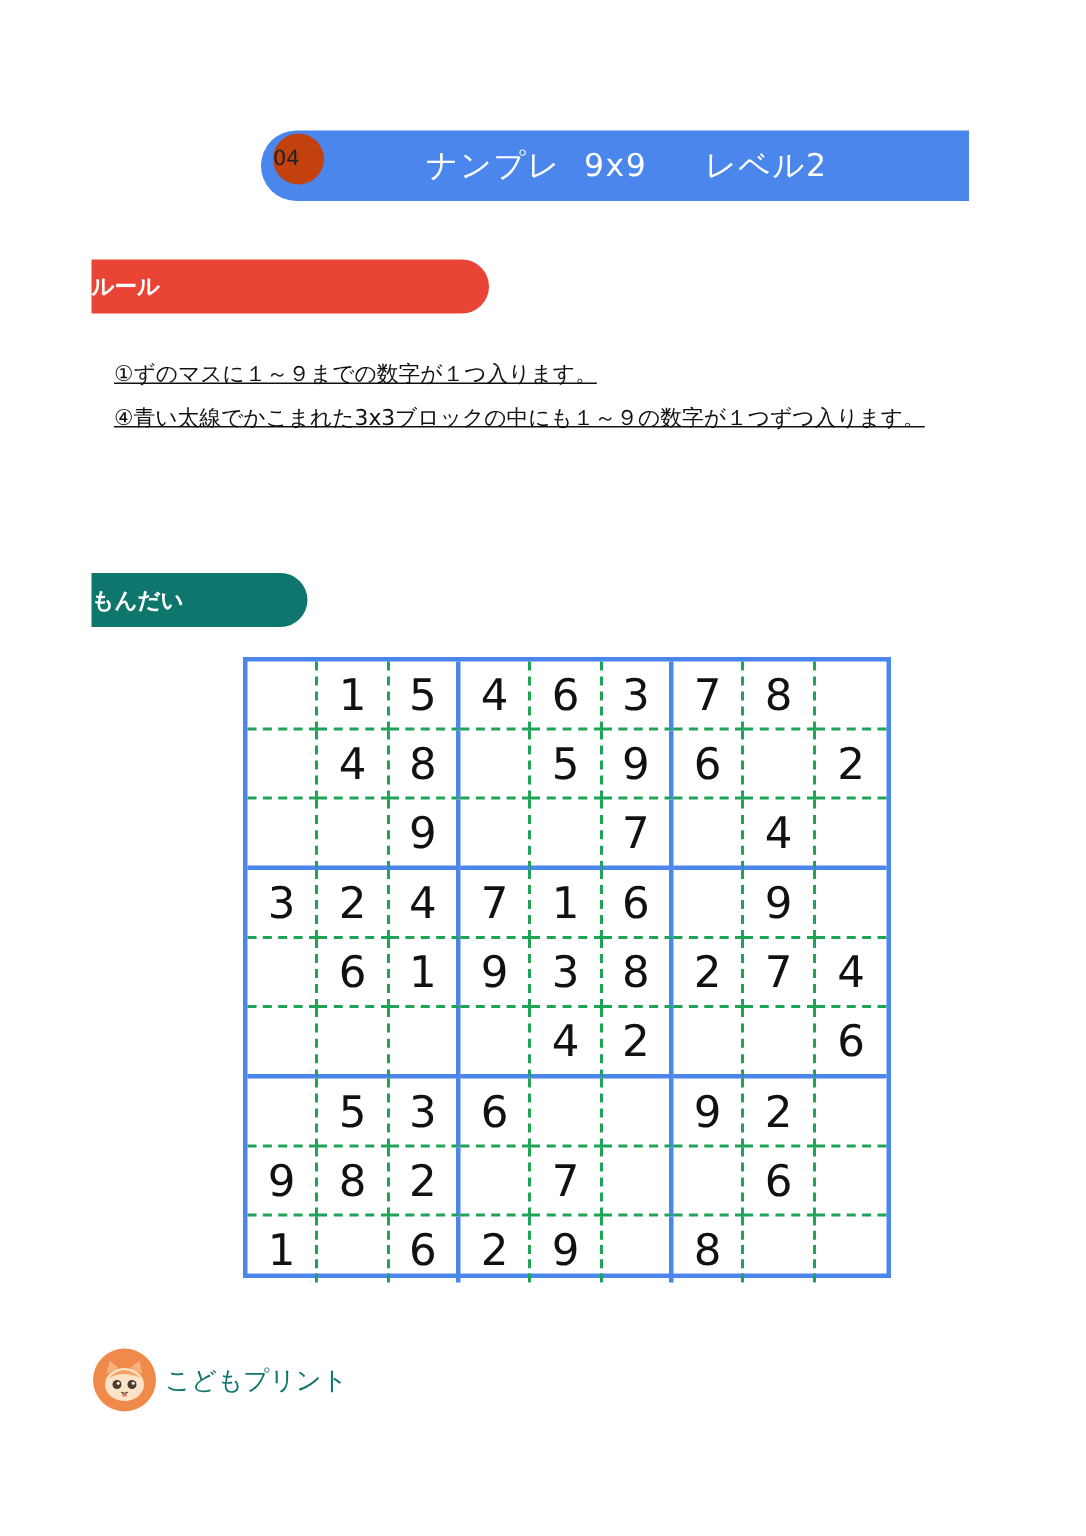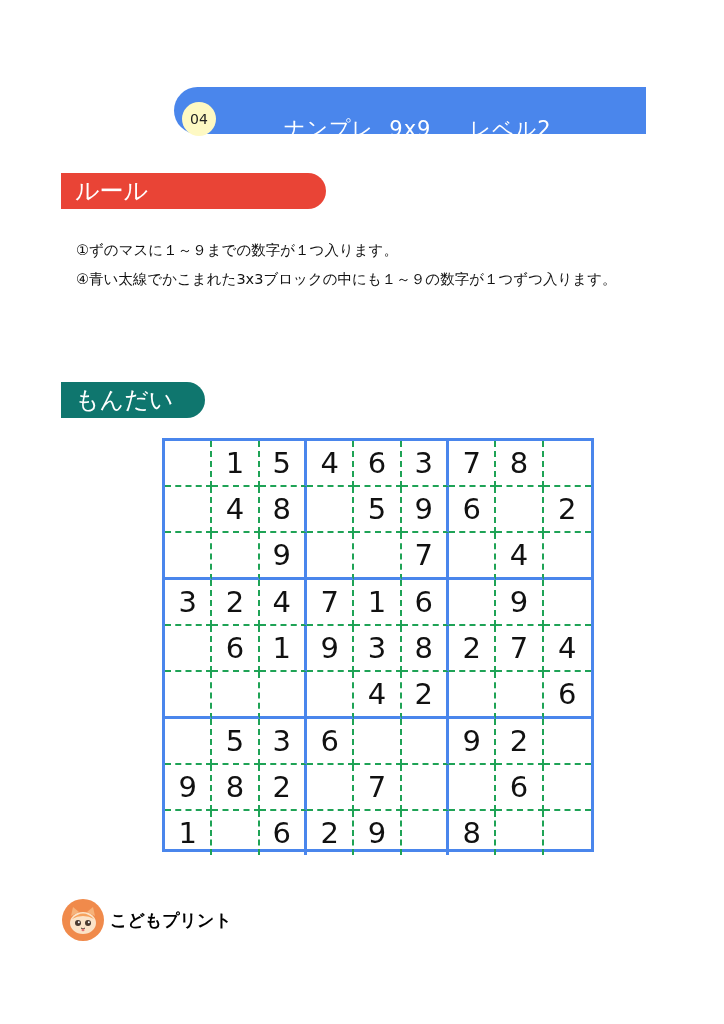--- a/index.html
+++ b/index.html
@@ -6,55 +6,56 @@
   body {
     width: 724px; height: 1024px; background: #ffffff;
     position: relative; overflow: hidden;
     font-family: "DejaVu Sans", sans-serif; color: #111;
   }
   .title-bar {
     position: absolute; left: 174px; top: 87px; width: 472px; height: 47px;
     background: #4a86ec; border-radius: 24px 0 0 24px;
   }
   .title-num {
-    position: absolute; left: 8px; top: 15px; width: 34px; height: 34px;
-    border-radius: 50%; background: #fef9c3; color: #222;
-    font-size: 14px; line-height: 34px; text-align: center;
+    position: absolute; left: 8px; top: 2px; width: 34px; height: 34px;
+    border-radius: 50%; background: #c2410c; color: #222;
+    font-size: 14px; line-height: 34px; 
   }
   .title-text {
     position: absolute; left: 110px; top: 0; height: 47px; line-height: 46px;
-    color: #fff; font-size: 21px; white-space: pre; letter-spacing: 1px; margin-top: 19px;
+    color: #fff; font-size: 21px; white-space: pre; letter-spacing: 1px;
   }
   .sec-bar {
-    position: absolute; left: 61px; color: #fff; font-size: 24px;
-    padding-left: 14px; box-sizing: border-box; height: 36px; line-height: 36px;
+    position: absolute; left: 61px; color: #fff; font-size: 15px;
+    box-sizing: border-box; height: 36px; line-height: 36px;
     border-radius: 0 18px 18px 0;
+    font-weight: bold;
   }
-  .rules { position: absolute; left: 76px; top: 236px; font-size: 14.5px; line-height: 28.5px; }
+  .rules { position: absolute; left: 76px; top: 236px; font-size: 14.5px; line-height: 28.5px; text-decoration: underline; }
   .rules div { white-space: nowrap; }
   .grid {
     position: absolute; left: 162px; top: 438px; width: 432px; height: 414px;
     box-sizing: border-box; border: 3px solid #4a86ec;
     display: grid; grid-template-columns: repeat(9, 1fr); grid-template-rows: repeat(9, 1fr);
   }
   .cell {
     position: relative; box-sizing: border-box;
     font-size: 29px; text-align: center; line-height: 44px; color: #111;
     font-family: "DejaVu Sans", sans-serif;
   }
   .cell.r { border-right: 2px dashed #1fa356; }
   .cell.b { border-bottom: 2px dashed #1fa356; }
   .cell.R { border-right: 3px solid #4a86ec; }
   .cell.B { border-bottom: 3px solid #4a86ec; }
   .logo { position: absolute; left: 62px; top: 898px; height: 44px; display: flex; align-items: center; }
   .logo-icon {
     width: 42px; height: 42px; border-radius: 50%; background: #f08a4b;
     position: relative; overflow: hidden;
   }
-  .logo-text { margin-left: 6px; font-size: 17px; font-weight: bold; color: #000000; letter-spacing: 0px; }
+  .logo-text { margin-left: 6px; font-size: 17px; font-weight: normal; color: #0f766e; letter-spacing: 0px; }
 </style>
 </head>
 <body>
 
 <div class="title-bar">
   <div class="title-num">04</div>
   <div class="title-text">ナンプレ  9x9     レベル2</div>
 </div>
 
 <div class="sec-bar" style="top:173px;width:265px;background:#e94436;">

